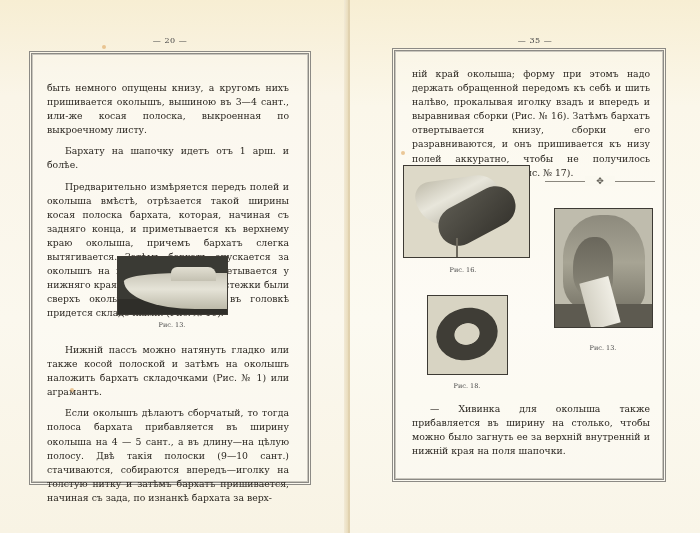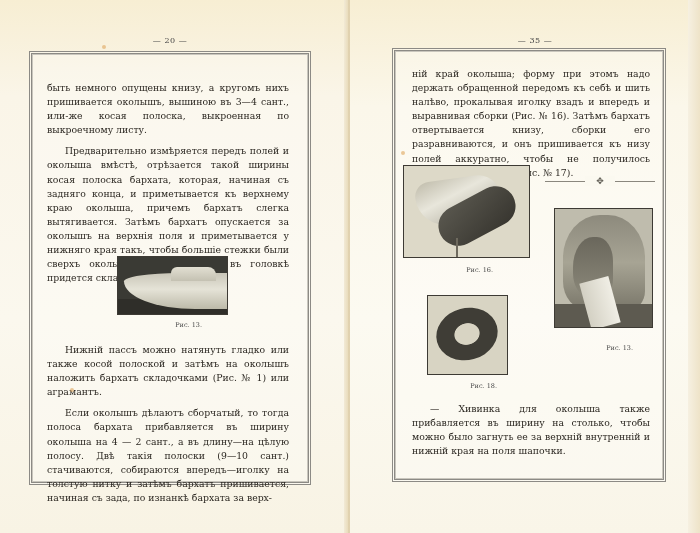--- a/index.html
+++ b/index.html
@@ -5,20 +5,21 @@
   html, body { margin: 0; padding: 0; }
   body {
     width: 700px; height: 533px; overflow: hidden; position: relative;
     background: #f6f0df;
     font-family: "DejaVu Serif", "Liberation Serif", serif;
     color: #2a2620;
   }
   .page {
     position: absolute; top: 0; height: 533px;
     background: linear-gradient(180deg, #f7eed3 0%, #faf5e8 18%, #fbf8ee 60%, #f8f3e4 100%);
+    padding-left: 48px;
   }
   .page.left { left: 0; width: 348px; }
   .page.right { left: 350px; width: 350px; background: linear-gradient(180deg, #f7eed3 0%, #fbf7ea 20%, #fcfaf1 60%, #f9f5e8 100%); }
   .gutter {
     position: absolute; left: 344px; top: 0; width: 10px; height: 533px;
     background: linear-gradient(90deg, #f2ead6 0%, #e9dcbc 40%, #d8c7a2 50%, #e9dcbc 60%, #f4ecd9 100%);
   }
   .right-edge {
     position: absolute; right: 0; top: 0; width: 12px; height: 533px;
     background: linear-gradient(90deg, #f6f0e1, #eee3c8);
@@ -42,21 +43,21 @@
   }
   .text p { margin: 0 0 7px 0; text-indent: 0; }
   .text p.ind { text-indent: 18px; }
   .left .t1 { left: 47px; top: 75px; width: 242px; margin-top: 6px; }
   .left .t2 { left: 47px; top: 343px; width: 242px; }
   .right .t1 { left: 62px; top: 67px; width: 238px; }
   .fig {
     position: absolute; border: 1px solid #3d3a34;
     overflow: hidden;
   }
-  .caption { position: absolute; font-size: 6.5px; color: #444; width: 60px; text-align: right; }
+  .caption { position: absolute; font-size: 6.5px; color: #444; width: 60px; text-align: center; }
   
   .fig15 { left: 117px; top: 256px; width: 109px; height: 57px; background: #3a3a34; }
   .fig15 .brim {
     position: absolute; left: 6px; top: 16px; width: 103px; height: 36px;
     background: linear-gradient(180deg, #c9c6b8 0%, #e5e3d7 45%, #bdbaa9 100%);
     border-radius: 70% 0 0 90% / 30% 0 0 100%;
   }
   .fig15 .crown {
     position: absolute; left: 53px; top: 10px; width: 45px; height: 14px;
     background: linear-gradient(180deg, #e2dfd2, #c4c1b2);
@@ -117,31 +118,32 @@
   .stain { position: absolute; width: 4px; height: 4px; border-radius: 50%; background: #e3b170; opacity: 0.7; }
 </style>
 </head>
 <body>
 
 <div class="page left">
   <div class="page-num">— 20 —</div>
   <div class="frame"></div>
   <div class="text t1">
     <p>быть немного опущены книзу, а кругомъ нихъ пришивается околышъ, вышиною въ 3—4 сант., или-же косая полоска, выкроенная по выкроечному листу.</p>
+    <p class="ind">Бархату на шапочку идетъ отъ 1 арш. и болѣе.</p>
     <p class="ind">Предварительно измѣряется передъ полей и околыша вмѣстѣ, отрѣзается такой ширины косая полоска бархата, которая, начиная съ задняго конца, и приметывается къ верхнему краю околыша, причемъ бархатъ слегка вытягивается. Затѣмъ бархатъ опускается за околышъ на верхнія поля и приметывается у нижняго края такъ, чтобы большіе стежки были сверхъ околыша; тогда бархатъ въ головкѣ придется складочками. (Рис. № 10).</p>
   </div>
   <div class="fig fig15">
     <div class="dark"></div>
       <div class="brim"></div>
       <div class="crown"></div>
   </div>
   <div class="caption cap15">Рис. 13.</div>
   <div class="text t2">
     <p class="ind">Нижній пассъ можно натянуть гладко или также косой полоской и затѣмъ на околышъ наложить бархатъ складочками (Рис. № 1) или аграмантъ.</p>
-    <p class="ind">Если околышъ дѣлаютъ сборчатый, то тогда полоса бархата прибавляется въ ширину околыша на 4 — 2 сант., а въ длину—на цѣлую полосу. Двѣ такія полоски (9—10 сант.) стачиваются, собираются впередъ—иголку на толстую нитку и затѣмъ бархатъ пришивается, начиная съ зада, по изнанкѣ бархата за верх-</p>
+    <p class="ind">Если околышъ дѣлаютъ сборчатый, то тогда полоса бархата прибавляется въ ширину околыша на 4 — 5 сант., а въ длину—на цѣлую полосу. Двѣ такія полоски (9—10 сант.) стачиваются, собираются впередъ—иголку на толстую нитку и затѣмъ бархатъ пришивается, начиная съ зада, по изнанкѣ бархата за верх-</p>
   </div>
 </div>
 
 <div class="gutter"></div>
 
 <div class="page right">
   <div class="page-num">— 35 —</div>
   <div class="frame"></div>
   <div class="text t1">
     <p>ній край околыша; форму при этомъ надо держать обращенной передомъ къ себѣ и шить налѣво, прокалывая иголку взадъ и впередъ и выравнивая сборки (Рис. № 16). Затѣмъ бархатъ отвертывается книзу, сборки его разравниваются, и онъ пришивается къ низу полей аккуратно, чтобы не получилось большихъ стежковъ. (Рис. № 17).</p>

